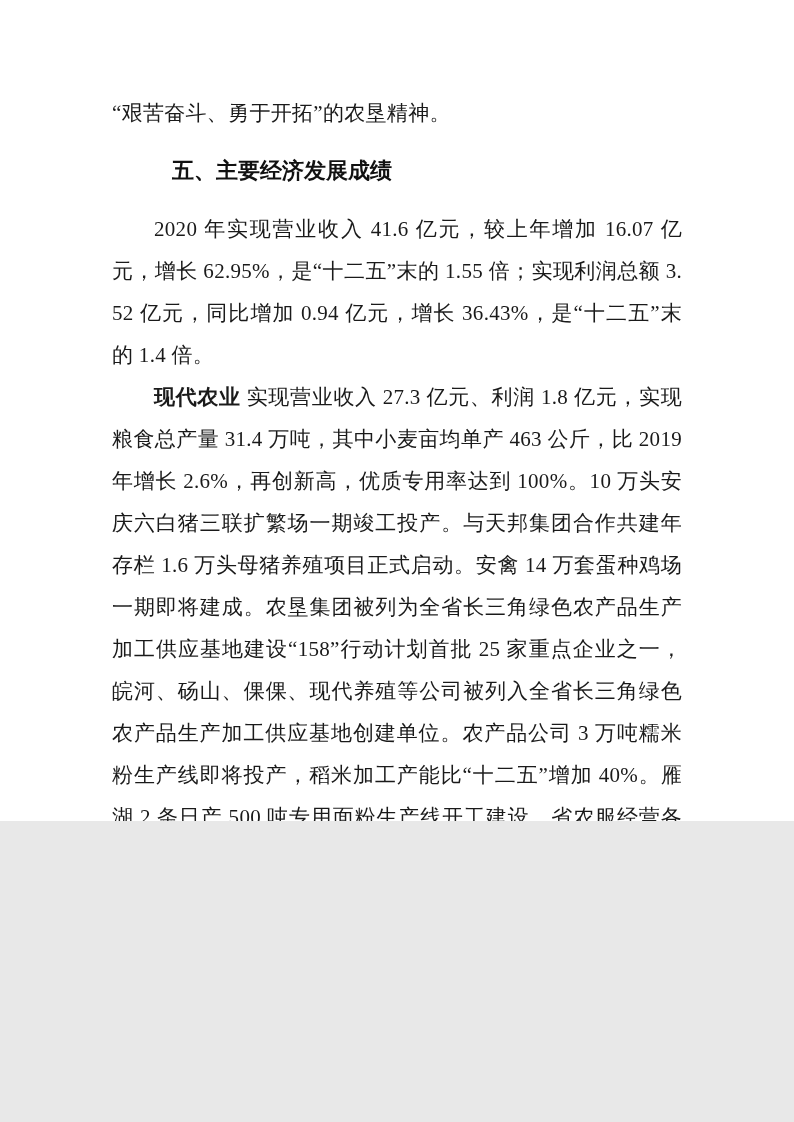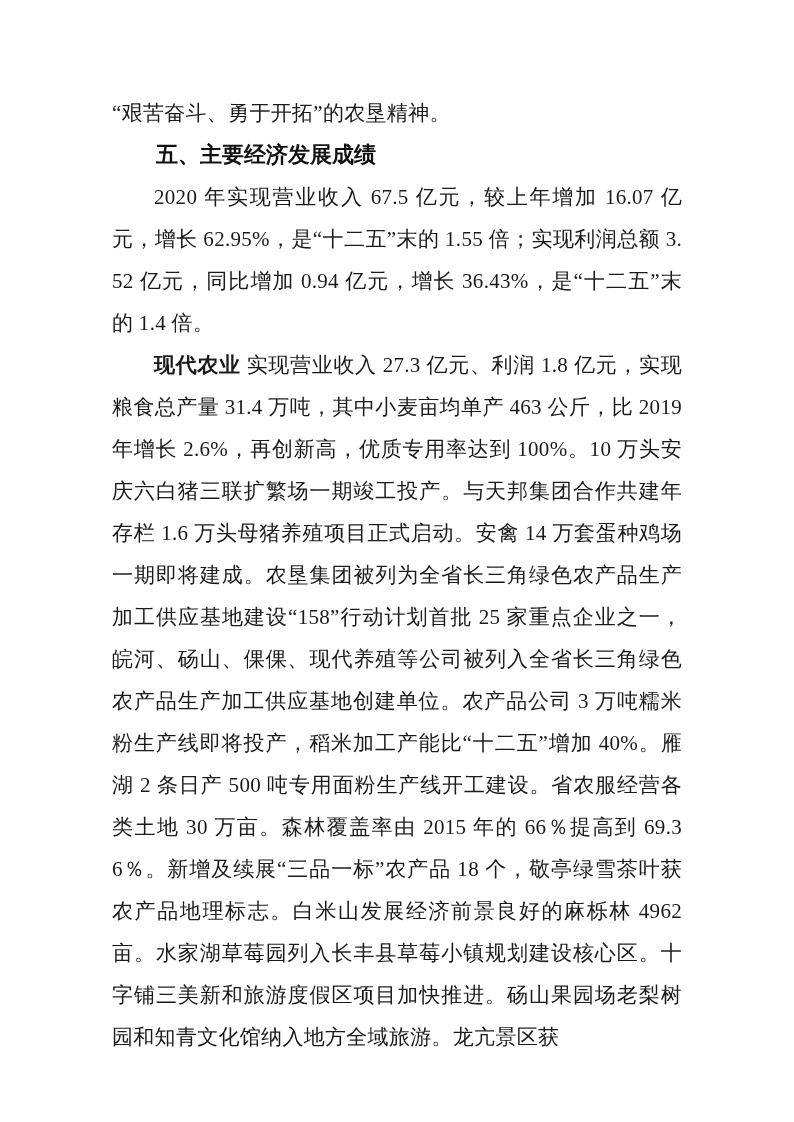--- a/index.html
+++ b/index.html
@@ -3,21 +3,21 @@
 <meta charset="utf-8">
 <style>
   html, body {
     margin: 0;
     padding: 0;
     background: #e8e8e8;
   }
   .page {
     position: relative;
     width: 794px;
-    height: 1122px;
+    height: 821px;
     margin: 0 auto;
     background: #ffffff;
     overflow: hidden;
     font-family: "Liberation Serif", "DejaVu Serif", serif;
     color: #1a1a1a;
   }
   .content {
     position: absolute;
     left: 112px;
     top: 92px;
@@ -29,21 +29,21 @@
     line-height: 42px;
     text-align: justify;
     text-justify: inter-character;
     letter-spacing: 0.3px;
     word-break: break-all;
   }
   .indent {
     text-indent: 2em;
   }
   .heading {
-    margin: 0;
+    margin: 16px;
     font-size: 22px;
     line-height: 42px;
     font-weight: 700;
     font-family: "Liberation Sans", "DejaVu Sans", sans-serif;
     text-indent: 2em;
     color: #111111;
   }
   .lead-bold {
     font-weight: 700;
     font-family: Liberation Serif, serif;
@@ -62,16 +62,16 @@
     font-family: "Liberation Serif", "DejaVu Serif", serif;
   }
 </style>
 </head>
 <body>
 
 <div class="page">
   <div class="content">
     <p class="para">“艰苦奋斗、勇于开拓”的农垦精神。</p>
     <h2 class="heading">五、主要经济发展成绩</h2>
-    <p class="para indent">2020 年实现营业收入 67.5 亿元，较上年增加 16.07 亿元，增长 62.95%，是“十二五”末的 1.55 倍；实现利润总额 3.52 亿元，同比增加 0.94 亿元，增长 36.43%，是“十二五”末的 1.4 倍。</p>
+    <p class="para indent">2020 年实现营业收入 41.6 亿元，较上年增加 16.07 亿元，增长 62.95%，是“十二五”末的 1.55 倍；实现利润总额 3.52 亿元，同比增加 0.94 亿元，增长 36.43%，是“十二五”末的 1.4 倍。</p>
     <p class="para indent"><span class="lead-bold">现代农业</span><span> 实现营业收入 27.3 亿元、利润 1.8 亿元，实现粮食总产量 31.4 万吨，其中小麦亩均单产 463 公斤，比 2019 年增长 2.6%，再创新高，优质专用率达到 100%。10 万头安庆六白猪三联扩繁场一期竣工投产。与天邦集团合作共建年存栏 1.6 万头母猪养殖项目正式启动。安禽 14 万套蛋种鸡场一期即将建成。农垦集团被列为全省长三角绿色农产品生产加工供应基地建设“158”行动计划首批 25 家重点企业之一，皖河、砀山、倮倮、现代养殖等公司被列入全省长三角绿色农产品生产加工供应基地创建单位。农产品公司 3 万吨糯米粉生产线即将投产，稻米加工产能比“十二五”增加 40%。雁湖 2 条日产 500 吨专用面粉生产线开工建设。省农服经营各类土地 30 万亩。森林覆盖率由 2015 年的 66％提高到 69.36％。新增及续展“三品一标”农产品 18 个，敬亭绿雪茶叶获农产品地理标志。白米山发展经济前景良好的麻栎林 4962 亩。水家湖草莓园列入长丰县草莓小镇规划建设核心区。十字铺三美新和旅游度假区项目加快推进。砀山果园场老梨树园和知青文化馆纳入地方全域旅游。龙亢景区获</span></p>
   </div>
 </div>
 
 </body></html>

